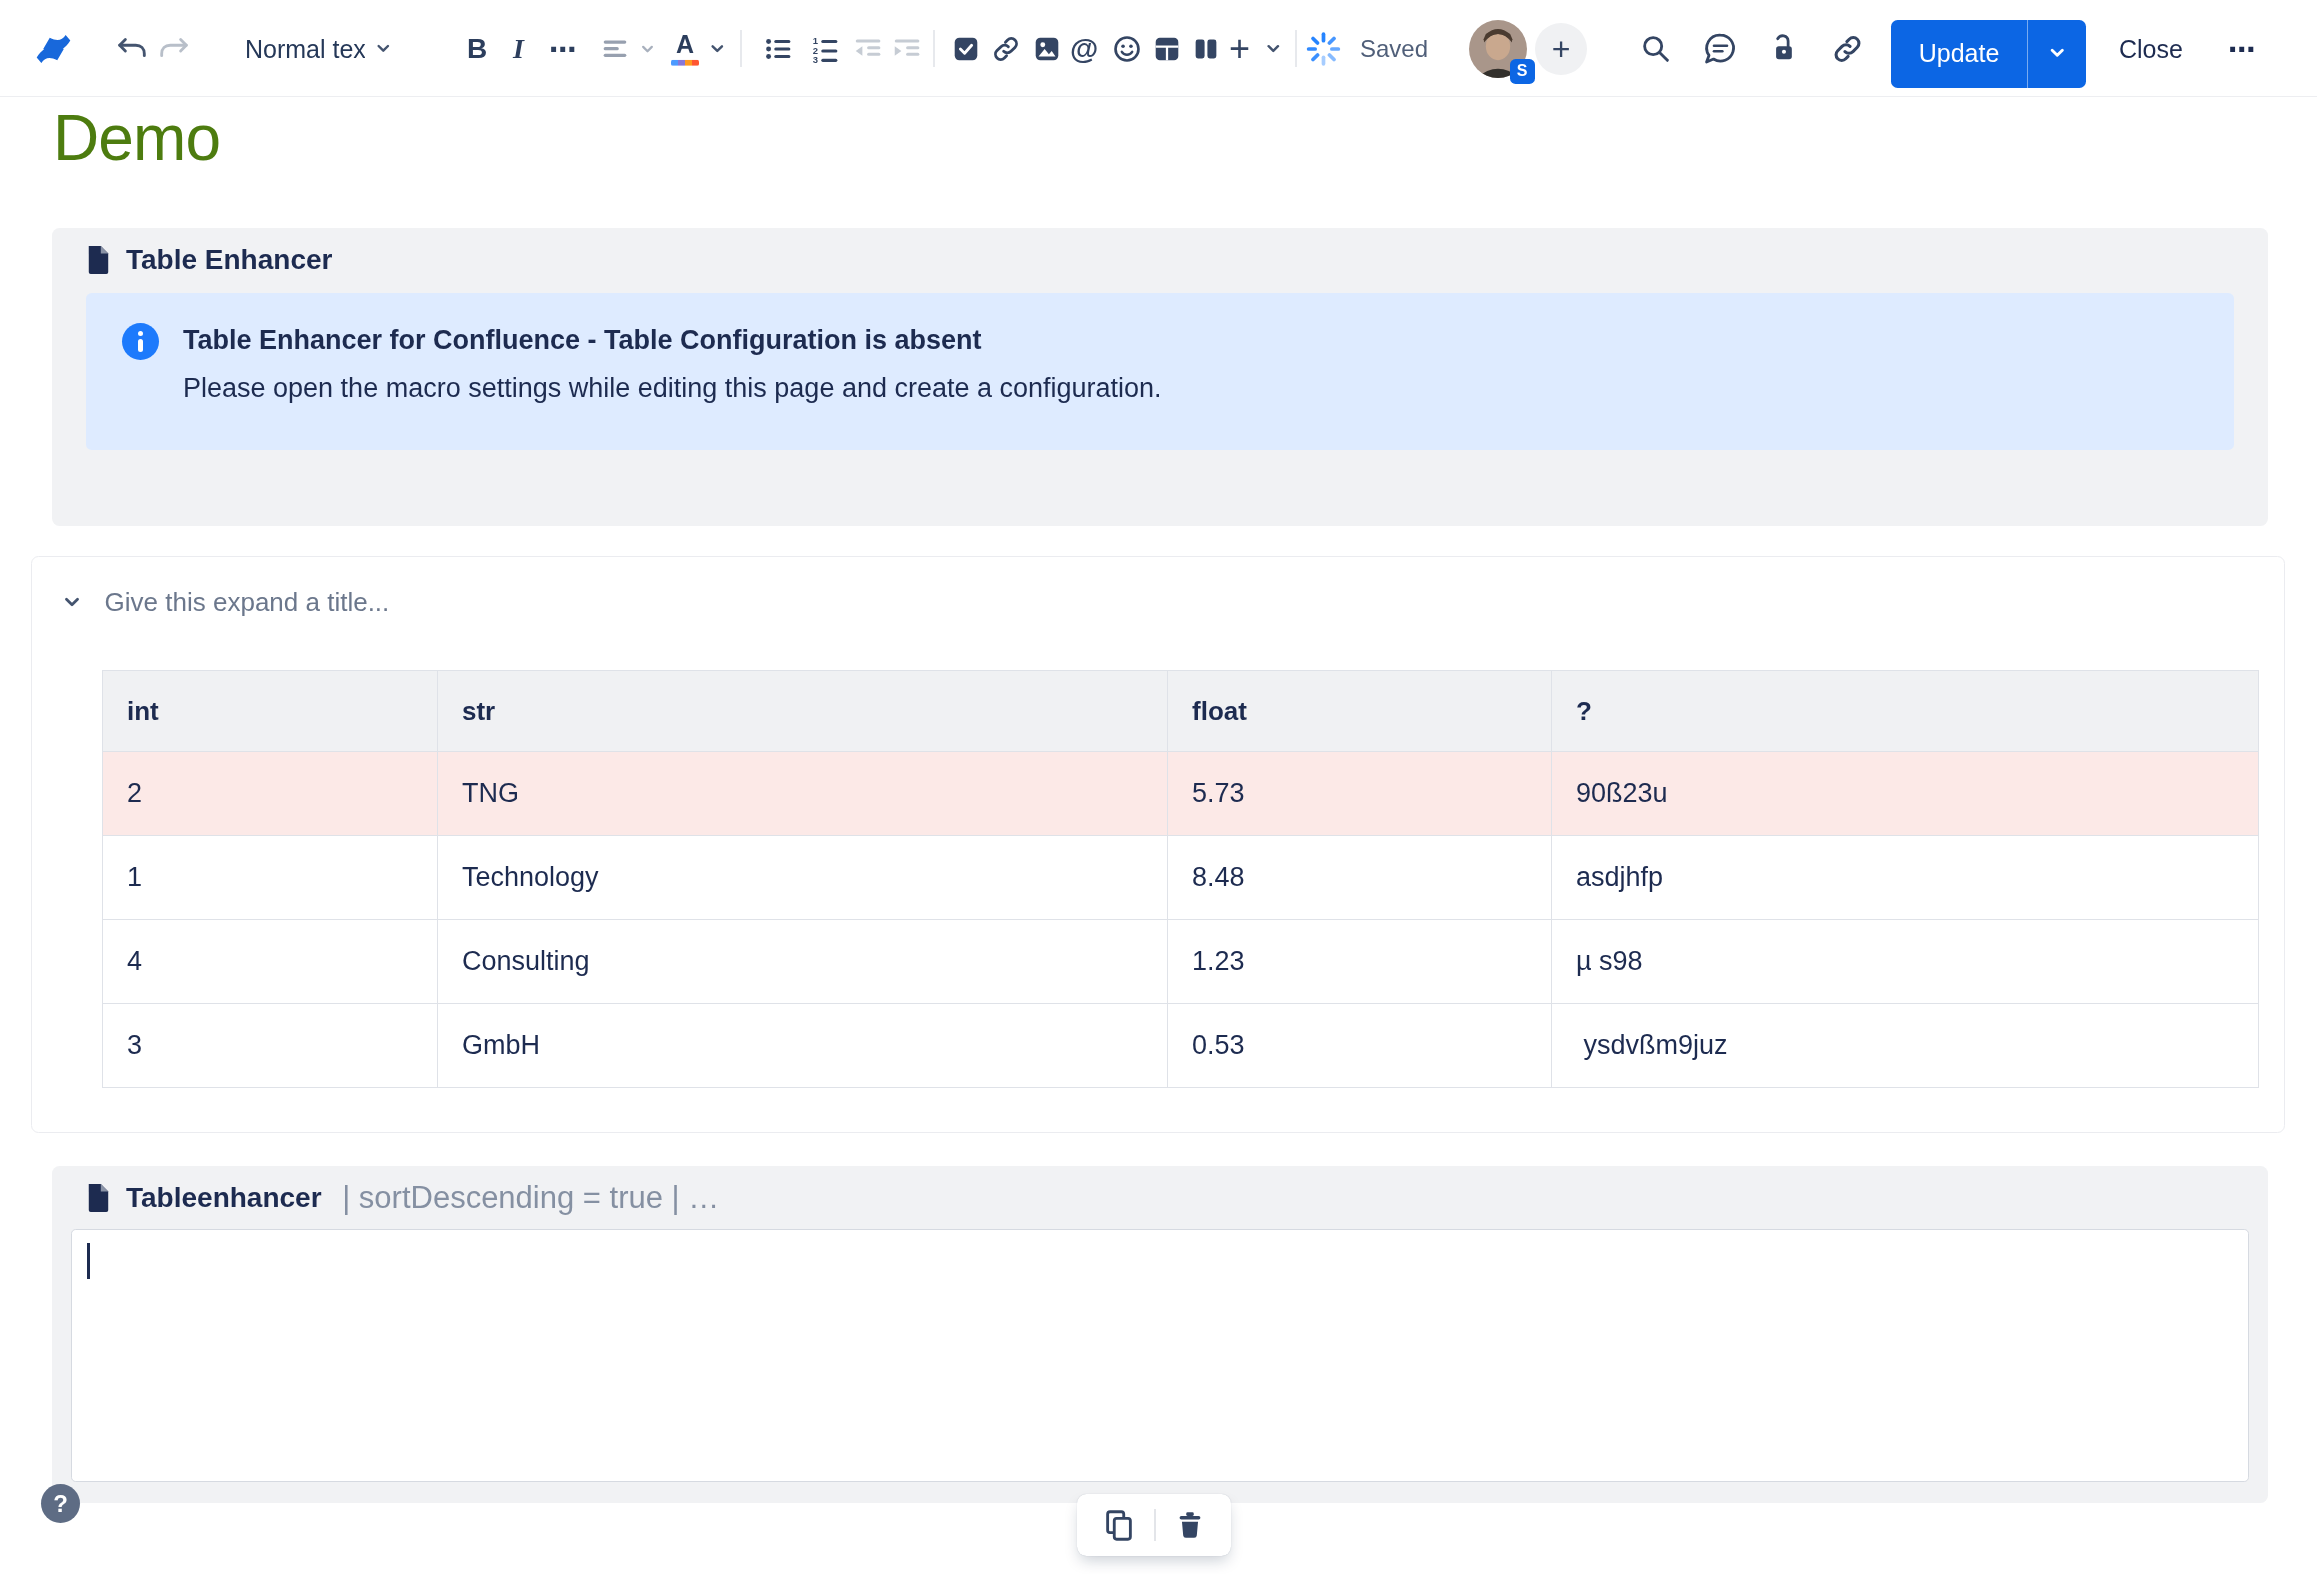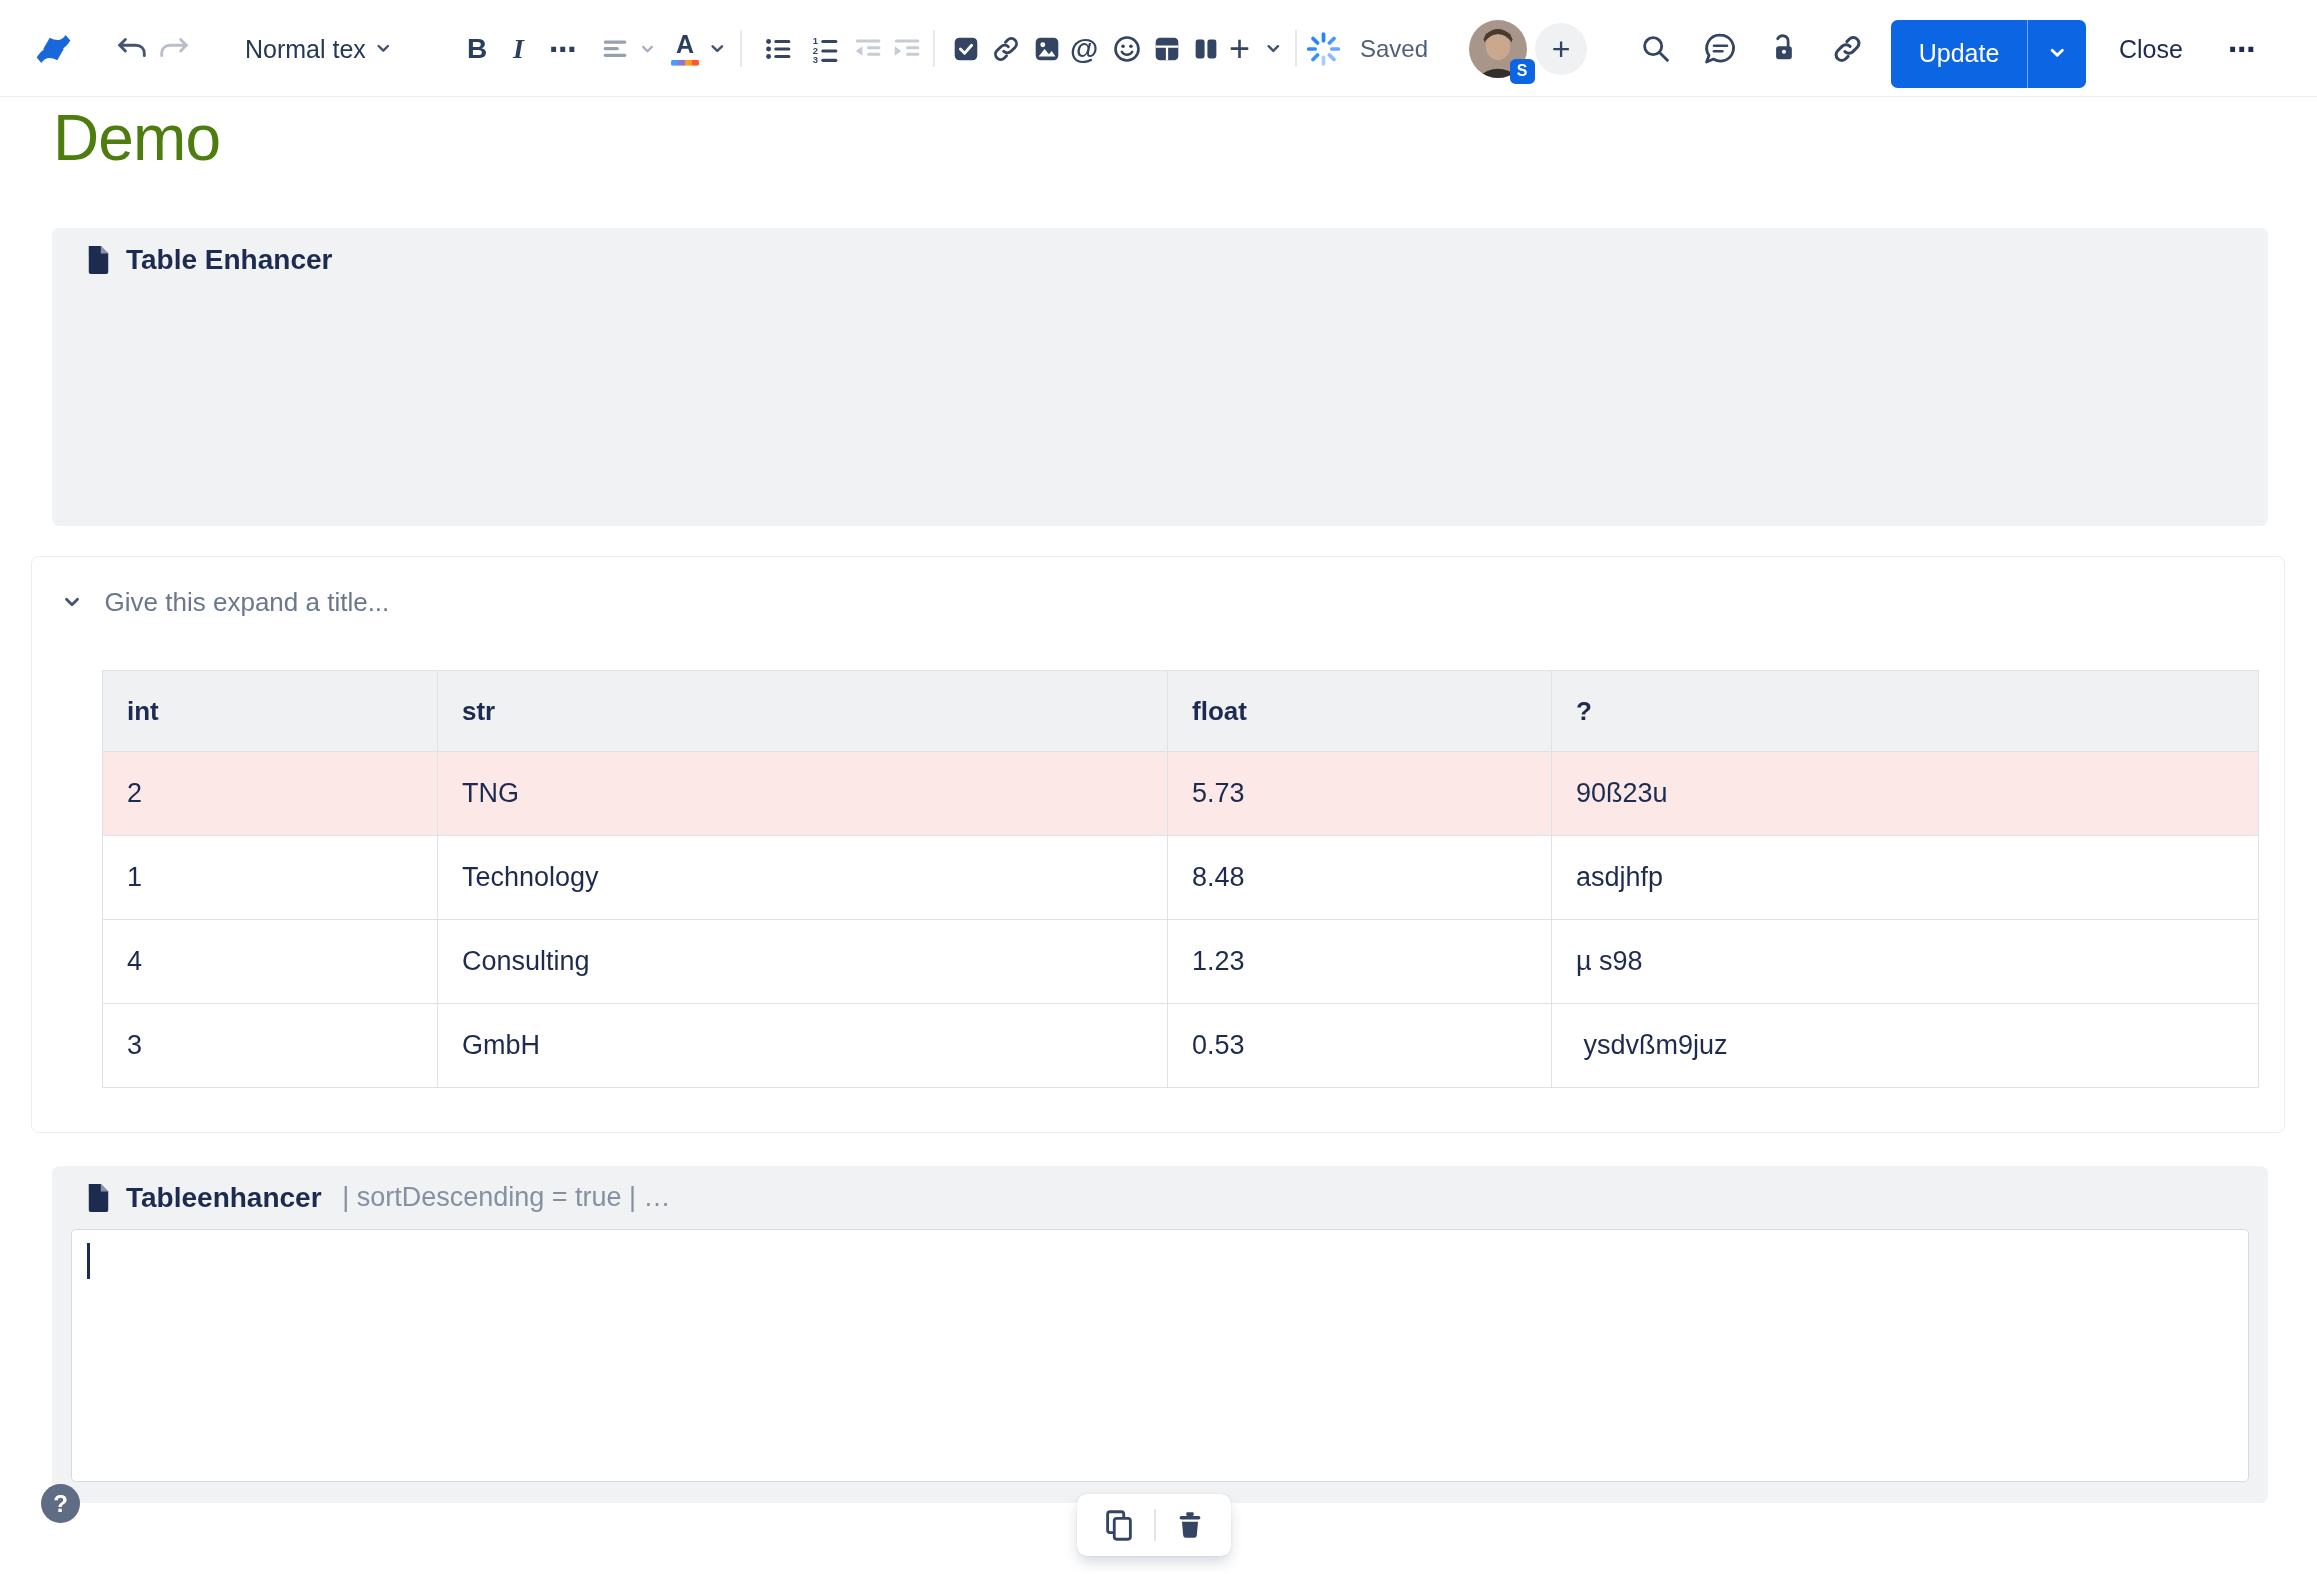--- a/index.html
+++ b/index.html
@@ -33,21 +33,21 @@
   .more-right { position:absolute; left:2228px; font-size:28px; font-weight:700; letter-spacing:1.9px; color:#1d2b50; }
 
   
   .page-title { position:absolute; left:53px; top:101px; font-size:64px; font-weight:400; color:#4d7c0f; letter-spacing:-0.9px; }
 
   .macro-panel { position:absolute; left:52px; width:2216px; background:#f1f2f4; border-radius:7.5px; }
   #macro1 { top:228px; height:298px; }
   #macro2 { top:1166px; height:337px; }
   .macro-head { display:flex; align-items:center; gap:15px; padding:9px 0 0 34px; height:54px; }
   .macro-name { font-size:28px; font-weight:600; color:#1d2b50; }
-  .macro-params { font-size:27px; color:#8590a2; margin-left:5.6px; }
+  .macro-params { font-size:31px; color:#8590a2; margin-left:5.6px; }
 
   .info-banner { position:relative; margin:11.2px 34px 0; height:157px; background:#deebff; border-radius:5.6px; padding:32px 37px 0 97px; }
   .info-icon { position:absolute; left:36px; top:30px; width:37px; height:37px; border-radius:50%; background:#1d7afc; }
   .info-icon .dot { position:absolute; left:50%; top:7.5px; width:5.6px; height:5.6px; margin-left:-2.8px; border-radius:50%; background:#fff; }
   .info-icon .bar { position:absolute; left:50%; top:16px; width:5.6px; height:13px; margin-left:-2.8px; border-radius:2.8px; background:#fff; }
   .info-title { font-size:27px; font-weight:700; color:#1d2b50; margin-bottom:17px; }
   .info-body { font-size:27px; color:#1d2b50; }
 
   .expand-box { position:absolute; left:31px; top:556px; width:2254px; height:577px; background:#fff; border:1.9px solid #ebecf0; border-radius:7.5px; }
   .expand-head { display:flex; align-items:center; gap:20.6px; padding:26px 0 0 28px; height:64px; }
@@ -315,20 +315,28 @@
 
 <h1 class="page-title">Demo</h1>
 
 <div class="macro-panel" id="macro1">
   <div class="macro-head">
     <svg class="ic" width="25" height="30" viewBox="0 0 27 32">
       <path d="M3 1 h13 l8 8 v20 a2 2 0 0 1 -2 2 H 5 a2 2 0 0 1 -2 -2 Z" fill="#1d2b50"></path>
       <path d="M16 1 l8 8 h-8 Z" fill="#8a93a6"></path>
     </svg>
     <span class="macro-name">Table Enhancer</span>
+  </div>
+  <div class="info-banner">
+    <span class="info-icon">
+        <span class="dot"></span>
+        <span class="bar"></span>
+      </span>
+    <div class="info-title">Table Enhancer for Confluence - Table Configuration is absent</div>
+    <div class="info-body">Please open the macro settings while editing this page and create a configuration.</div>
   </div>
 </div>
 
 <div class="expand-box">
   <div class="expand-head">
     <button>
       <svg class="ic" width="24" height="24" viewBox="0 0 26 26">
         <path d="M7 10 L13 16 L19 10" fill="none" stroke="#44546f" stroke-width="3" stroke-linecap="round" stroke-linejoin="round"></path>
       </svg>
     </button>

